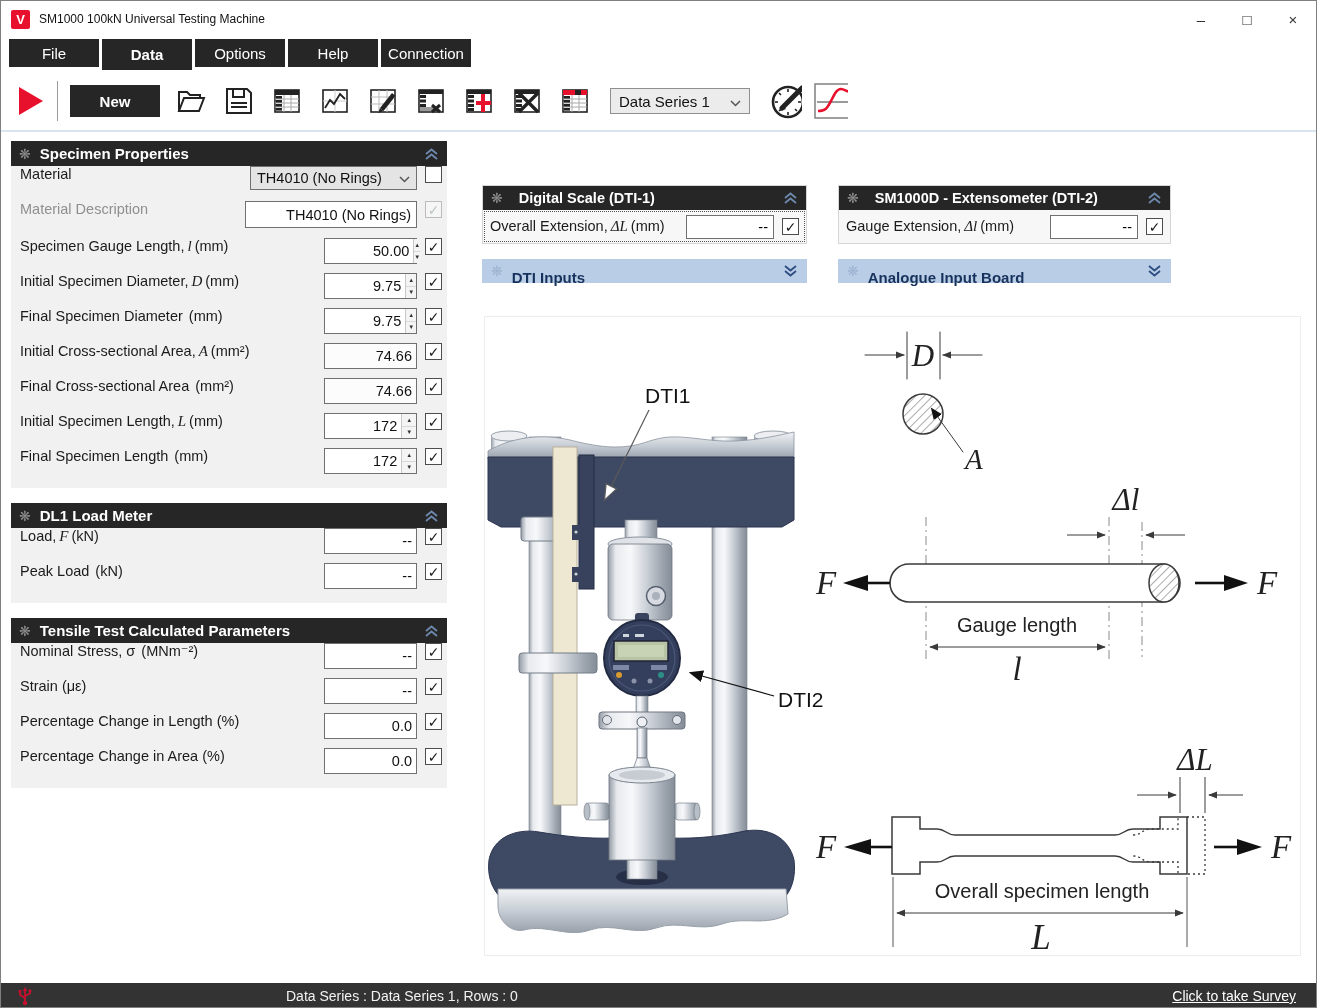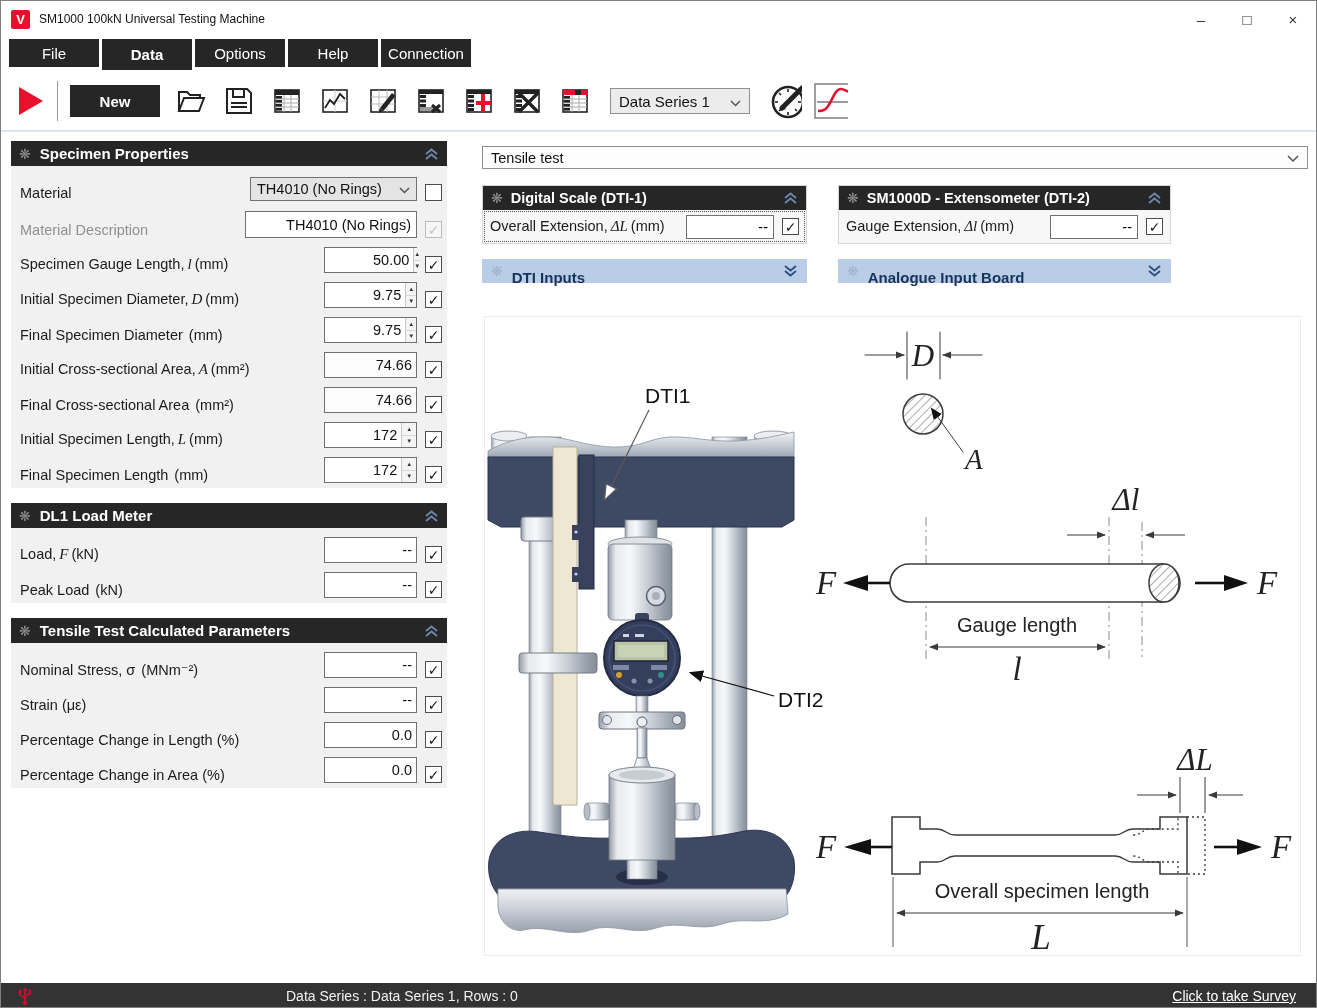--- a/index.html
+++ b/index.html
@@ -29,41 +29,41 @@
   .seriessel .chev { margin-left:auto; }
   .gaugebtn { margin-left:18px; } .curvebtn { margin-left:12px; }
 
   
   .leftpanel { position:absolute; left:10px; top:140px; width:436px; }
   .section { margin-bottom:15px; background:#f1f1f1; padding-bottom:5px; }
   .phead { height:25px; background:#262626; color:#fff; display:flex; align-items:center; padding:0 8px; }
   .phead .ptitle { font-weight:bold; font-size:15px; margin-left:9px; }
   .gearglyph { color:#8f8f8f; font-size:14px; line-height:14px; }
   .collapse { margin-left:auto; display:flex; }
-  .prow { display:flex; align-items:flex-end; height:35px; padding:0 5px 0 9px; }
+  .prow { display:flex; align-items:flex-start; height:35px; padding:0 5px 0 9px; }
   .plabel { flex:1; font-size:14.5px; color:#1b1b1b; display:flex; align-items:baseline; white-space:nowrap; }
   .plabel.dim { color:#8f8f8f; }
   .sym { font-family:"Liberation Serif","DejaVu Serif",serif; font-style:italic; margin:0 3px; font-size:15px; }
   .selbox { width:167px; height:24px; background:#e4e4e4; border:1px solid #707070; display:flex; align-items:center; font-size:14.5px; padding:0 6px; color:#111; }
   .selbox .chev { margin-left:auto; }
   .txtbox { width:172px; height:27px; background:#fff; border:1px solid #707070; display:flex; align-items:center; justify-content:flex-end; font-size:14.5px; padding:0 5px; color:#111; }
   .numbox { width:93px; height:26px; background:#fff; border:1px solid #707070; display:flex; align-items:stretch; font-size:14.5px; color:#111;padding-left:48px; }
   .numbox .val { flex:1; display:flex; align-items:center; justify-content:flex-end; padding-right:4px; }
   .spin { width:15px; border-left:1px solid #c8c8c8; display:flex; flex-direction:column; }
   .spin div { flex:1; display:flex; align-items:center; justify-content:center; font-size:6px; color:#333; background:#f4f4f4; }
   .spin div:first-child { border-bottom:1px solid #d8d8d8; }
   .cb { width:17px; height:17px; border:1px solid #4d4d4d; background:#fff; margin-left:8px; display:flex; align-items:center; justify-content:center; font-size:14px; color:#1a1a1a; flex:0 0 auto; }
   .cb.disabled { border-color:#bcbcbc; color:#bcc6bf; background:#f6f6f6; }
 
   
   .testsel { position:absolute; left:481px; top:145px; width:826px; height:23px; border:1px solid #8f8f8f; background:#fdfdfd; display:flex; align-items:center; font-size:14.5px; padding:0 8px; color:#111; }
   .testsel .chev { margin-left:auto; }
   .dpanel { position:absolute; border:1px solid #d6d6d6; background:#f7f7f7; }
   .dhead { height:24px; background:#262626; color:#fff; display:flex; align-items:center; padding:0 8px; }
-  .dhead .ptitle { font-weight:bold; font-size:14.5px; margin-left:8px; }
+  .dhead .ptitle { font-weight:bold; font-size:14.5px; margin-left:16px; }
   .drow { display:flex; align-items:center; height:33px; padding:0 7px; }
   .drow.focus { outline:1px dotted #555; outline-offset:-2px; }
   .dlabel { flex:1; font-size:14.5px; color:#1b1b1b; display:flex; align-items:baseline; white-space:nowrap; }
   .dbox { width:88px; height:24px; background:#fff; border:1px solid #707070; display:flex; align-items:center; justify-content:flex-end; font-size:14.5px; padding:0 5px; }
   .cbar { position:absolute; height:24px; background:#b9cde7; display:flex; align-items:center; padding:0 9px; }
   .cbar .ptitle { font-weight:bold; font-size:15px; color:#17325c; margin-left:9px;margin-top:12px; }
   .cbar .gearglyph { color:#9db3cf; }
   .illus { position:absolute; left:483px; top:315px; width:817px; height:640px; border:1px solid #ededed; background:#fff; }
 
   
@@ -455,26 +455,20 @@
             <span>Percentage Change in Area (%)</span>
           </span>
         <div class="numbox">
             <span class="val">0.0</span>
           </div>
         <div class="cb">✓</div>
       </div>
     </div>
   </div>
 
-  <div class="testsel">
-    <span>Tensile test</span>
-    <span class="chev"><svg width="12" height="8">
-          <polyline points="1,1 6,6 11,1" fill="none" stroke="#555" stroke-width="1.5"></polyline>
-        </svg></span>
-  </div>
 
   <div class="dpanel" style="left:481px; top:184px; width:325px;">
     <div class="dhead">
       <span class="gearglyph">❋</span>
       <span class="ptitle">Digital Scale (DTI-1)</span>
       <span class="collapse">
         <svg width="15" height="14">
             <polyline points="2,7 7.5,2.5 13,7" fill="none" stroke="#6d89ad" stroke-width="1.8"></polyline>
             <polyline points="2,12 7.5,7.5 13,12" fill="none" stroke="#6d89ad" stroke-width="1.8"></polyline>
           </svg>

